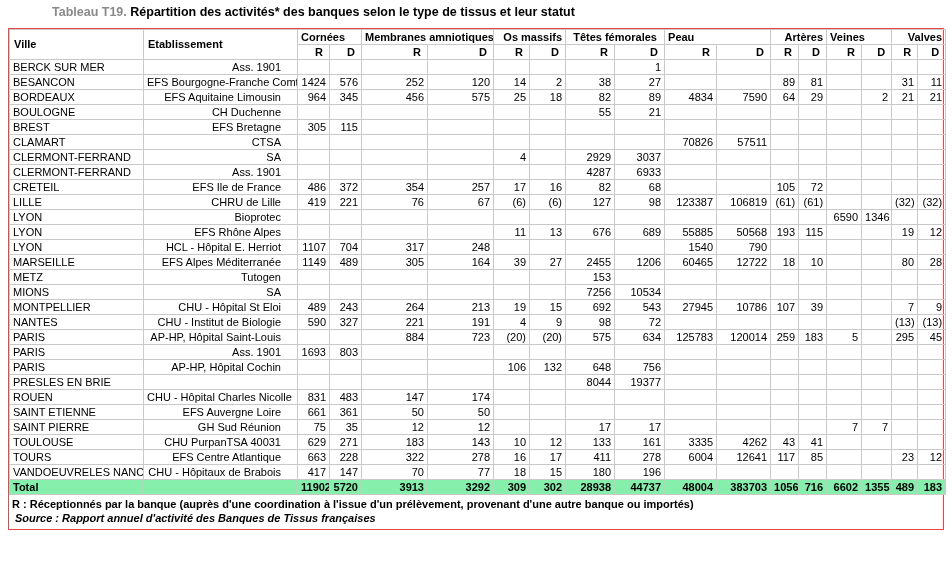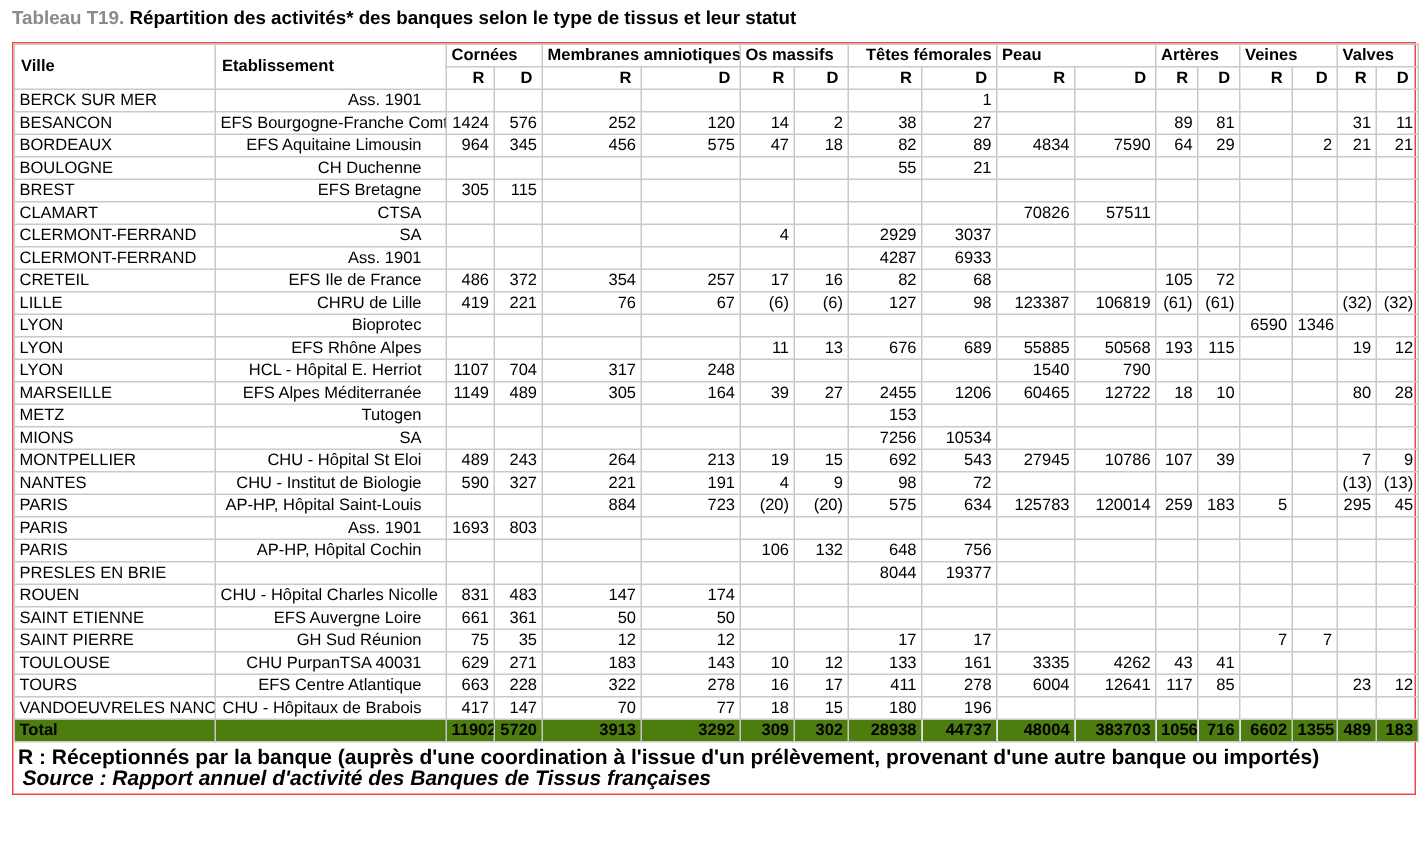--- a/index.html
+++ b/index.html
@@ -3,42 +3,42 @@
 <meta charset="utf-8">
 <style>
   * { box-sizing: border-box; margin: 0; padding: 0; }
   html, body { background: #ffffff; }
   body {
     width: 952px; height: 565px;
     font-family: "Liberation Sans", sans-serif;
     color: #000;
   }
   .page { padding: 3px 8px 0 8px; }
-  .title { font-size: 12.5px; font-weight: bold; padding: 2px 0 9px 0; white-space: nowrap; }
+  .title { font-size: 12.5px; font-weight: bold; padding: 2px 0 9px 0; white-space: nowrap; margin-left: 44px; }
   .title .prefix { color: #8a8a8a; }
   .box { border: 1px solid #ef4444; background: #fff; }
   table { border-collapse: collapse; table-layout: fixed; width: 100%; font-size: 11px; }
   th, td {
     border: 1px solid #c9c9c9;
     height: 15px; line-height: 13px;
     padding: 0 3px;
     overflow: hidden; white-space: nowrap;
     font-weight: normal;
   }
   thead th { font-weight: bold; }
   .th-side { text-align: left; vertical-align: middle; padding-left: 4px; }
-  .gr-l { text-align: right; }
-  .gr-c { text-align: left; }
+  .gr-l { text-align: center; }
+  .gr-c { text-align: right; }
   .gr-r { text-align: left; padding-right: 7px; }
   .rd { text-align: right; padding-right: 6px; }
   td.c-ville { text-align: left; padding-right: 4px; }
   td.c-etab  { text-align: right; padding-right: 16px; }
   td.c-num   { text-align: right; padding-right: 3px; }
-  tr.total td { background: #4d7c0f; font-weight: bold; }
-  .notes { font-size: 14px; font-weight: bold; line-height: 14px; padding: 2px 4px 4px 3px; }
+  tr.total td { background: #86efac; font-weight: bold; }
+  .notes { font-size: 11px; font-weight: bold; line-height: 14px; padding: 2px 4px 4px 3px; }
   .notes .line { white-space: nowrap; }
   .notes .source { font-style: italic; padding-left: 3px; }
 </style>
 </head>
 <body>
 
 <div class="page">
   <div class="title">
     <span class="prefix">Tableau T19.</span>
     <span> </span>
@@ -140,21 +140,21 @@
             <td class="c-num">31</td>
             <td class="c-num">11</td>
           </tr>
           <tr>
             <td class="c-ville">BORDEAUX</td>
             <td class="c-etab">EFS Aquitaine Limousin</td>
             <td class="c-num">964</td>
             <td class="c-num">345</td>
             <td class="c-num">456</td>
             <td class="c-num">575</td>
-            <td class="c-num">47</td>
+            <td class="c-num">25</td>
             <td class="c-num">18</td>
             <td class="c-num">82</td>
             <td class="c-num">89</td>
             <td class="c-num">4834</td>
             <td class="c-num">7590</td>
             <td class="c-num">64</td>
             <td class="c-num">29</td>
             <td class="c-num"></td>
             <td class="c-num">2</td>
             <td class="c-num">21</td>

